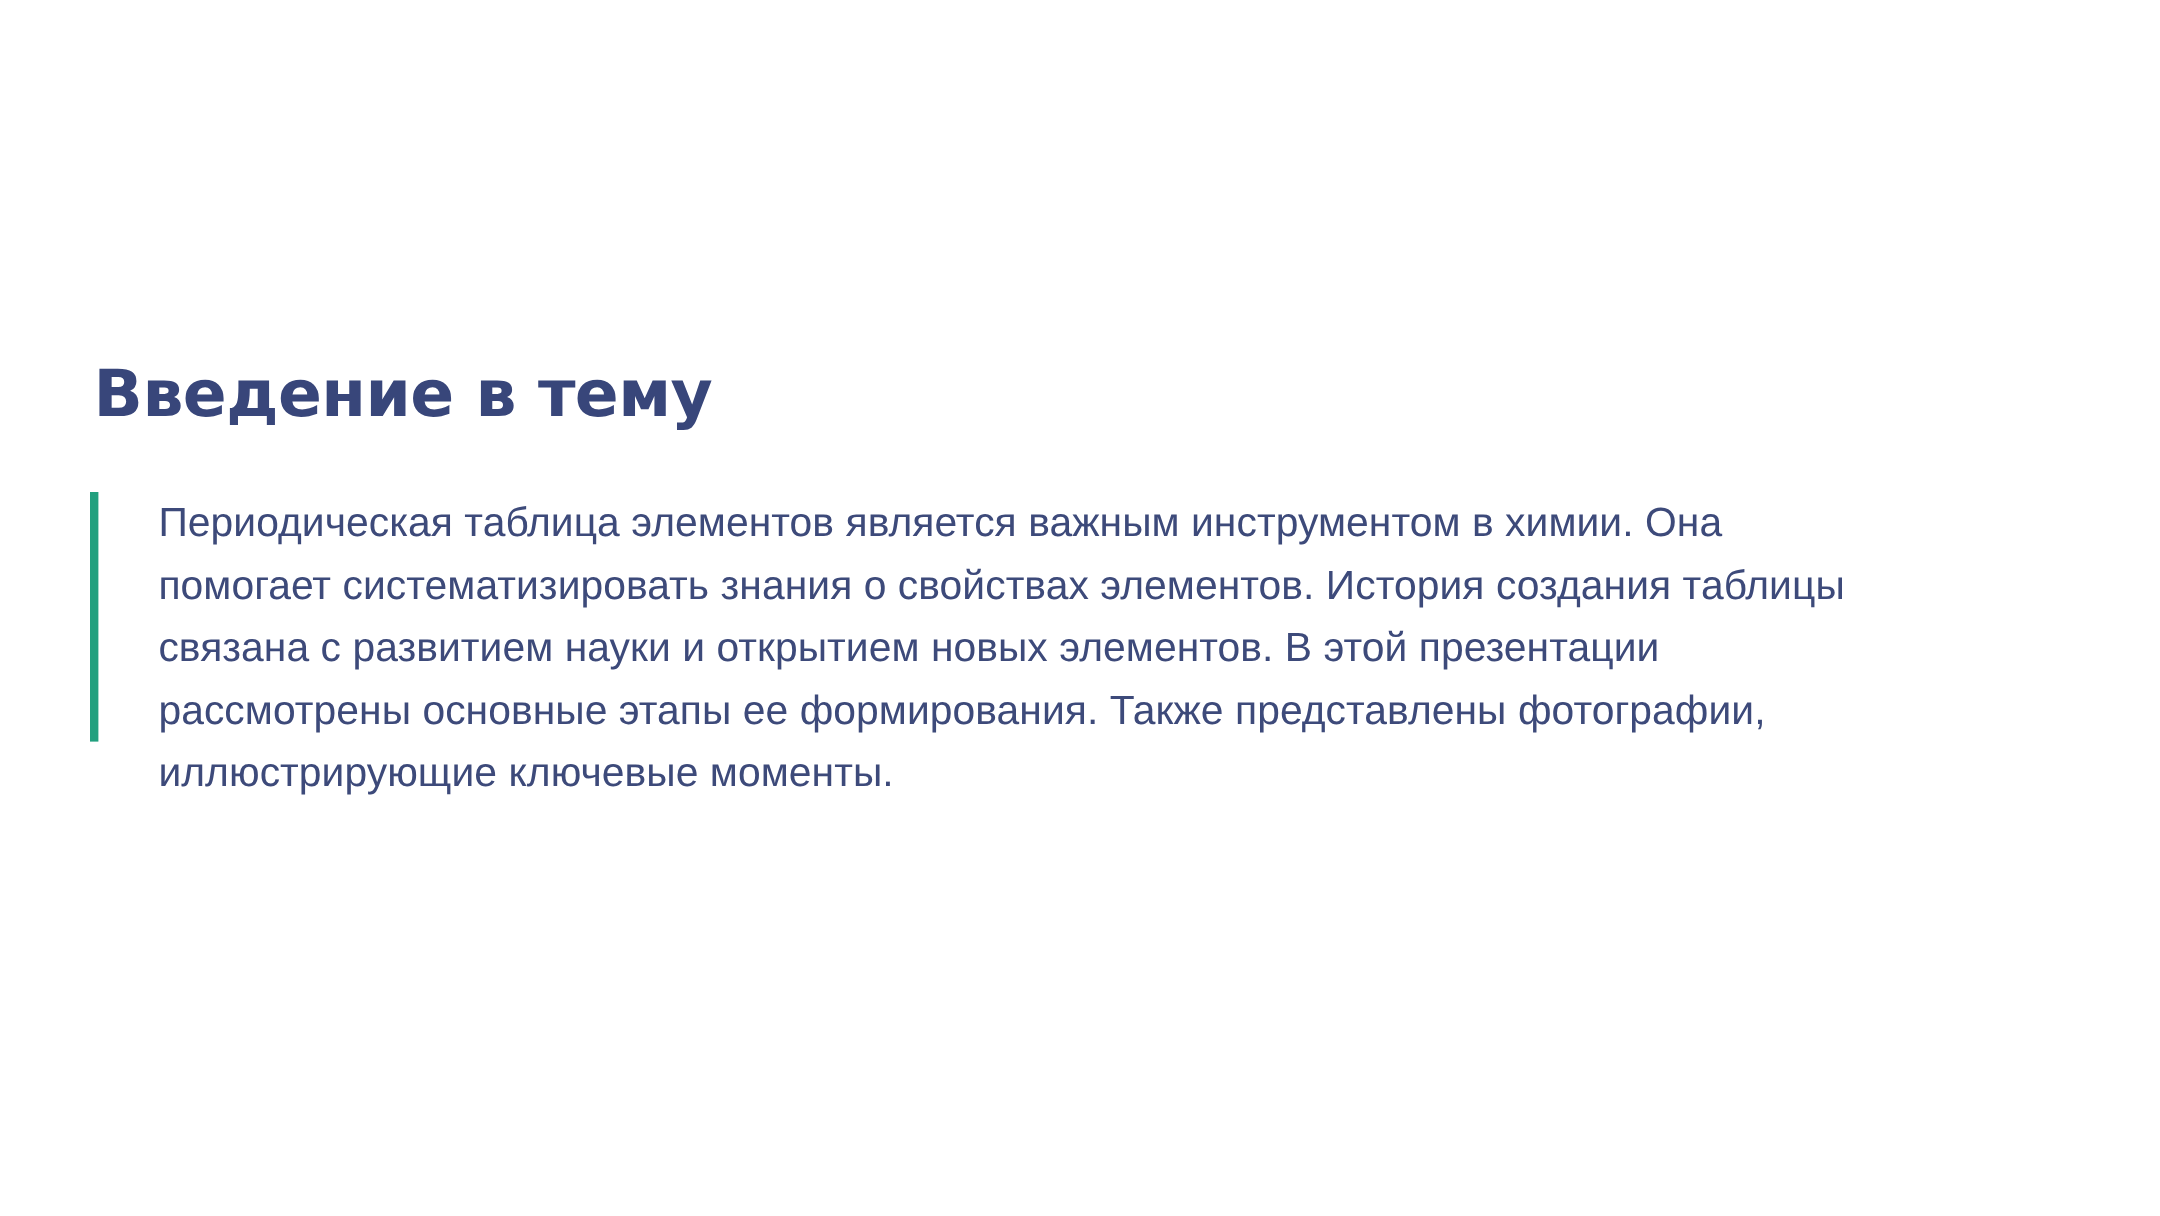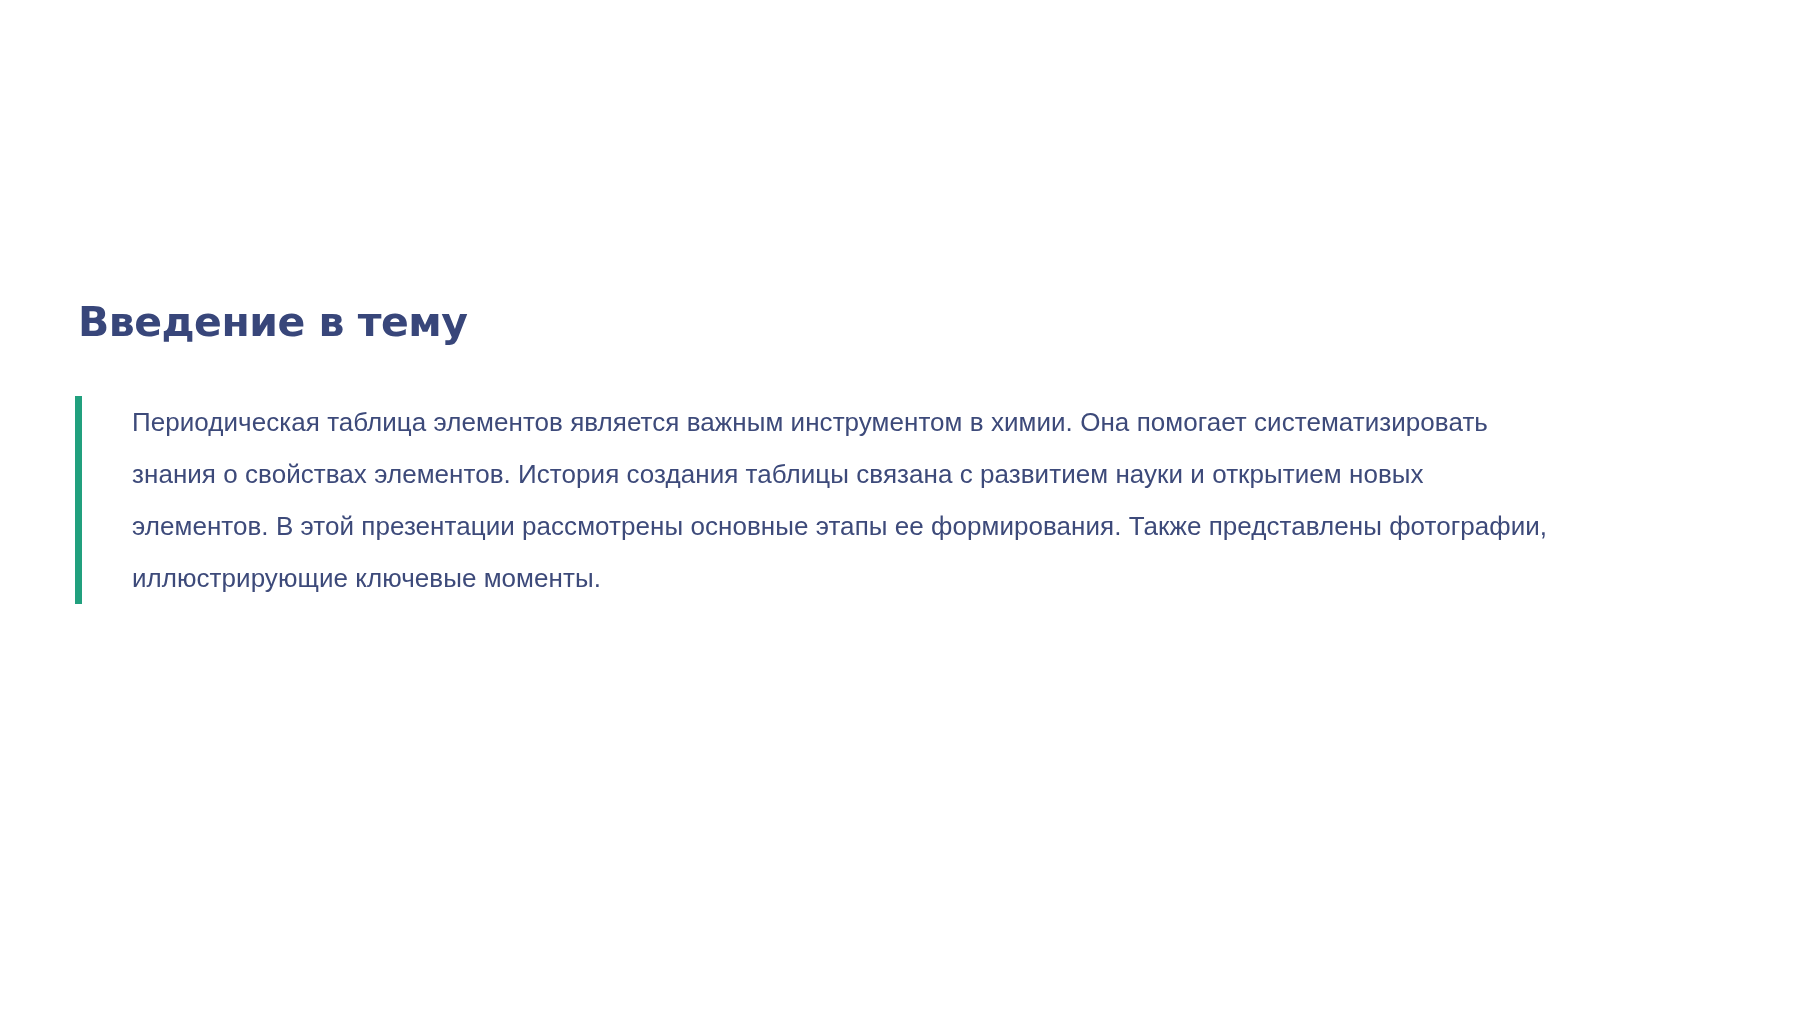--- a/index.html
+++ b/index.html
@@ -25,21 +25,21 @@
 
   .slide-content {
     position: absolute;
     left: 75px;
     top: 300px;
     width: 1660px;
   }
 
   .slide-title {
     font-family: "DejaVu Sans", "Liberation Sans", sans-serif;
-    font-size: 41px;
+    font-size: 54px;
     font-weight: 700;
     line-height: 1.08;
     letter-spacing: -0.5px;
     color: #38467a;
     margin: 0;
     padding: 0 0 0 3px;
     white-space: nowrap;
   }
 
   .body-block {
@@ -55,21 +55,21 @@
     top: 0;
     width: 7px;
     height: 208px;
     background: #21a07e;
     border-radius: 0;
   }
 
   .body-text {
     margin: 0;
     font-family: "Liberation Sans", sans-serif;
-    font-size: 26px;
+    font-size: 34px;
     font-weight: 400;
     line-height: 52px;
     color: #3d4a7a;
     letter-spacing: 0.05px;
     max-width: 1420px;
   }
 </style>
 </head>
 <body>
 

